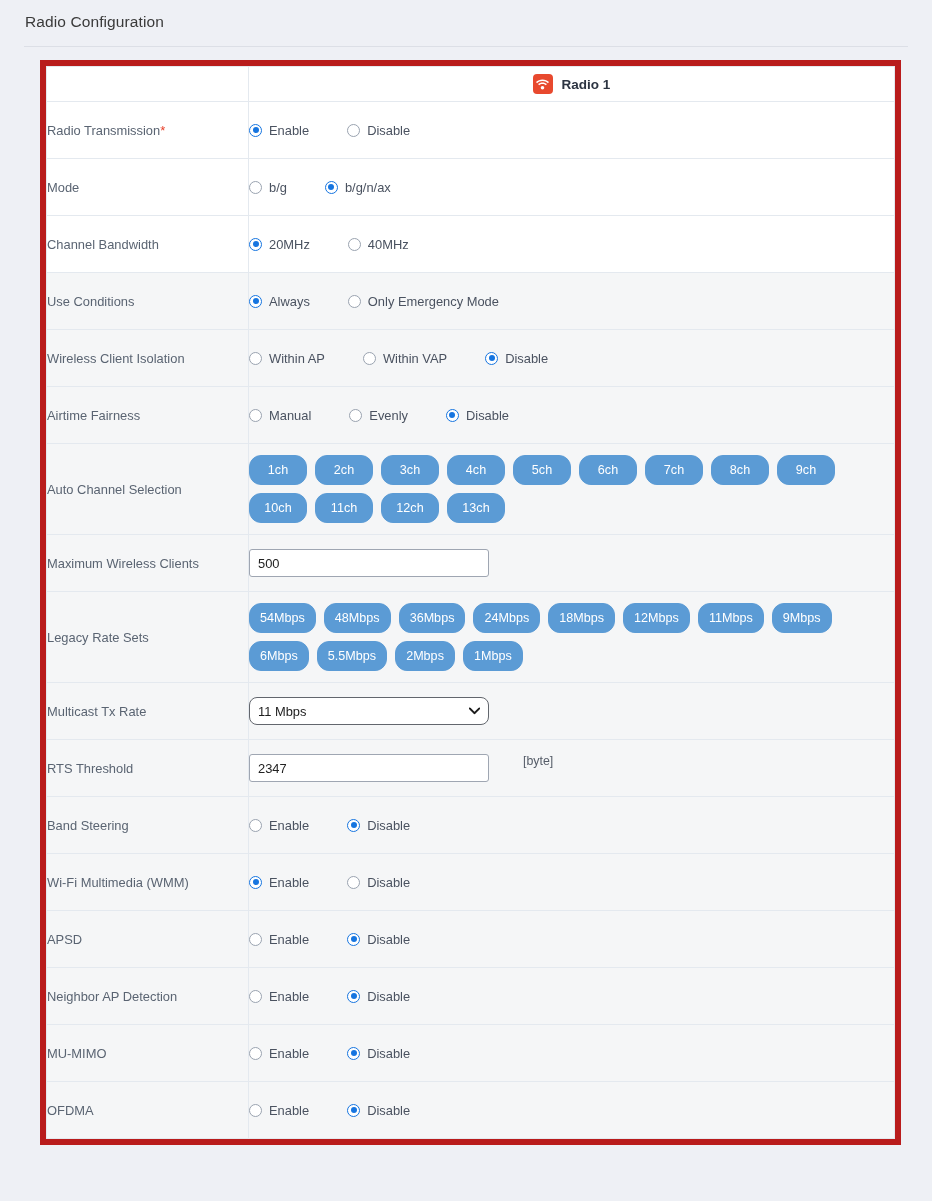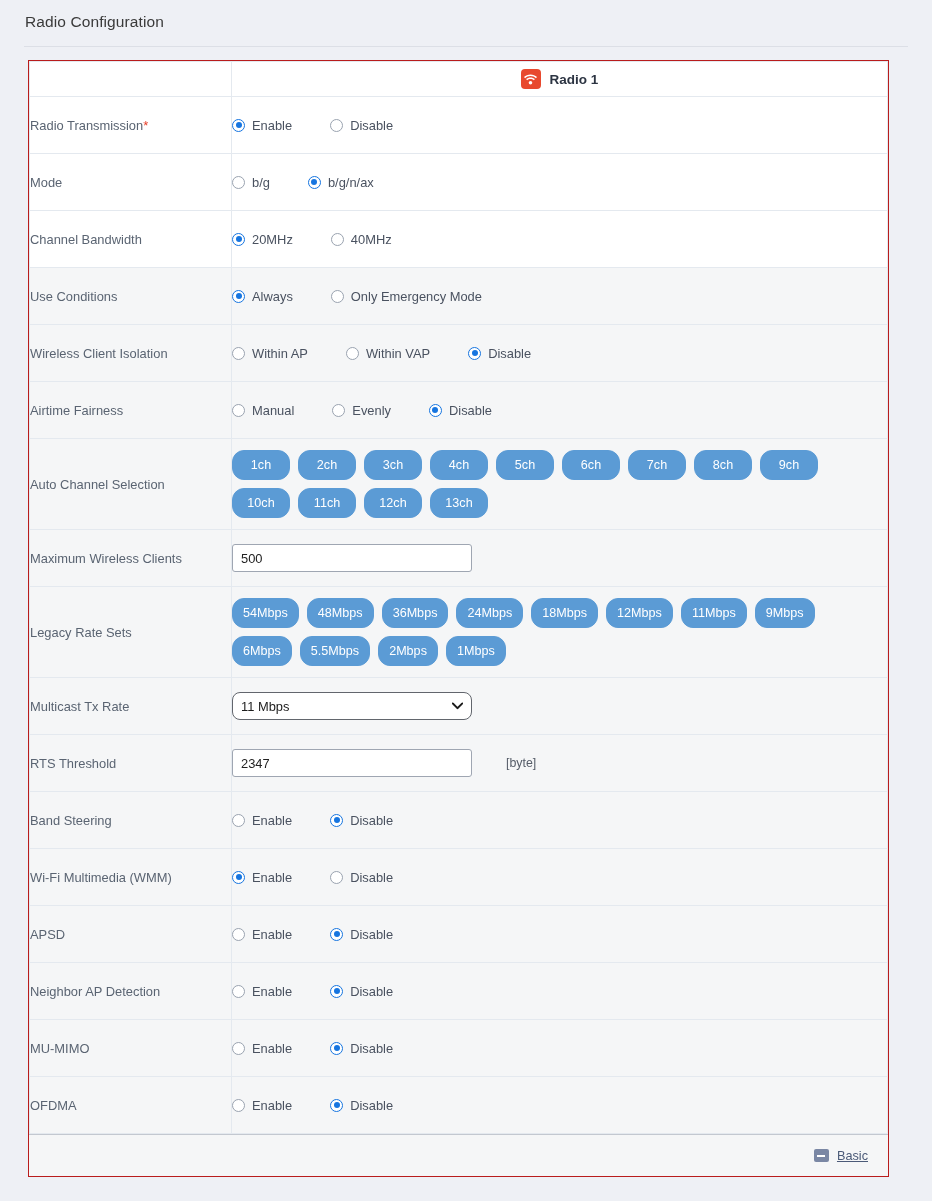--- a/index.html
+++ b/index.html
@@ -24,23 +24,23 @@
   }
   .title-rule {
     position: absolute;
     left: 24px; top: 46px;
     width: 884px; height: 1px;
     background: #dcdfe6;
   }
 
   .card {
     position: absolute;
-    left: 28px; top: 60px;
+    left: 40px; top: 60px;
     width: 861px;
-    border: 1px solid #b91c1c;
+    border: 6px solid #b91c1c;
     background: #4d7c0f;
   }
 
   table.cfg {
     width: 100%;
     border-collapse: collapse;
     table-layout: fixed;
   }
   table.cfg col.c-label { width: 202px; }
 
@@ -157,21 +157,21 @@
     color: #222;
     padding: 0 8px;
     outline: none;
   }
   .unit {
     font-size: 12.4px;
     color: #555c68;
     margin-left: 6px;
     padding-left: 28px;
   }
-  .field-row { display: flex; align-items: center; }
+  .field-row { display: flex; align-items: flex-start; }
 
   
   .sel-wrap { position: relative; display: inline-block; }
   .sel {
     height: 28px;
     width: 240px;
     border: 1px solid #62666d;
     border-radius: 8px;
     background: #ffffff;
     font-family: "Liberation Sans", sans-serif;
@@ -524,21 +524,15 @@
                 <span class="rad on"></span>
                 <span>Disable</span>
               </label>
             </div>
           </td>
         </tr>
 
       </tbody>
     </table>
 
-    <div class="card-footer">
-      <span class="minus-badge">
-          <i></i>
-        </span>
-      <span class="basic-link">Basic</span>
-    </div>
   </div>
 
 </div>
 
 </body></html>

